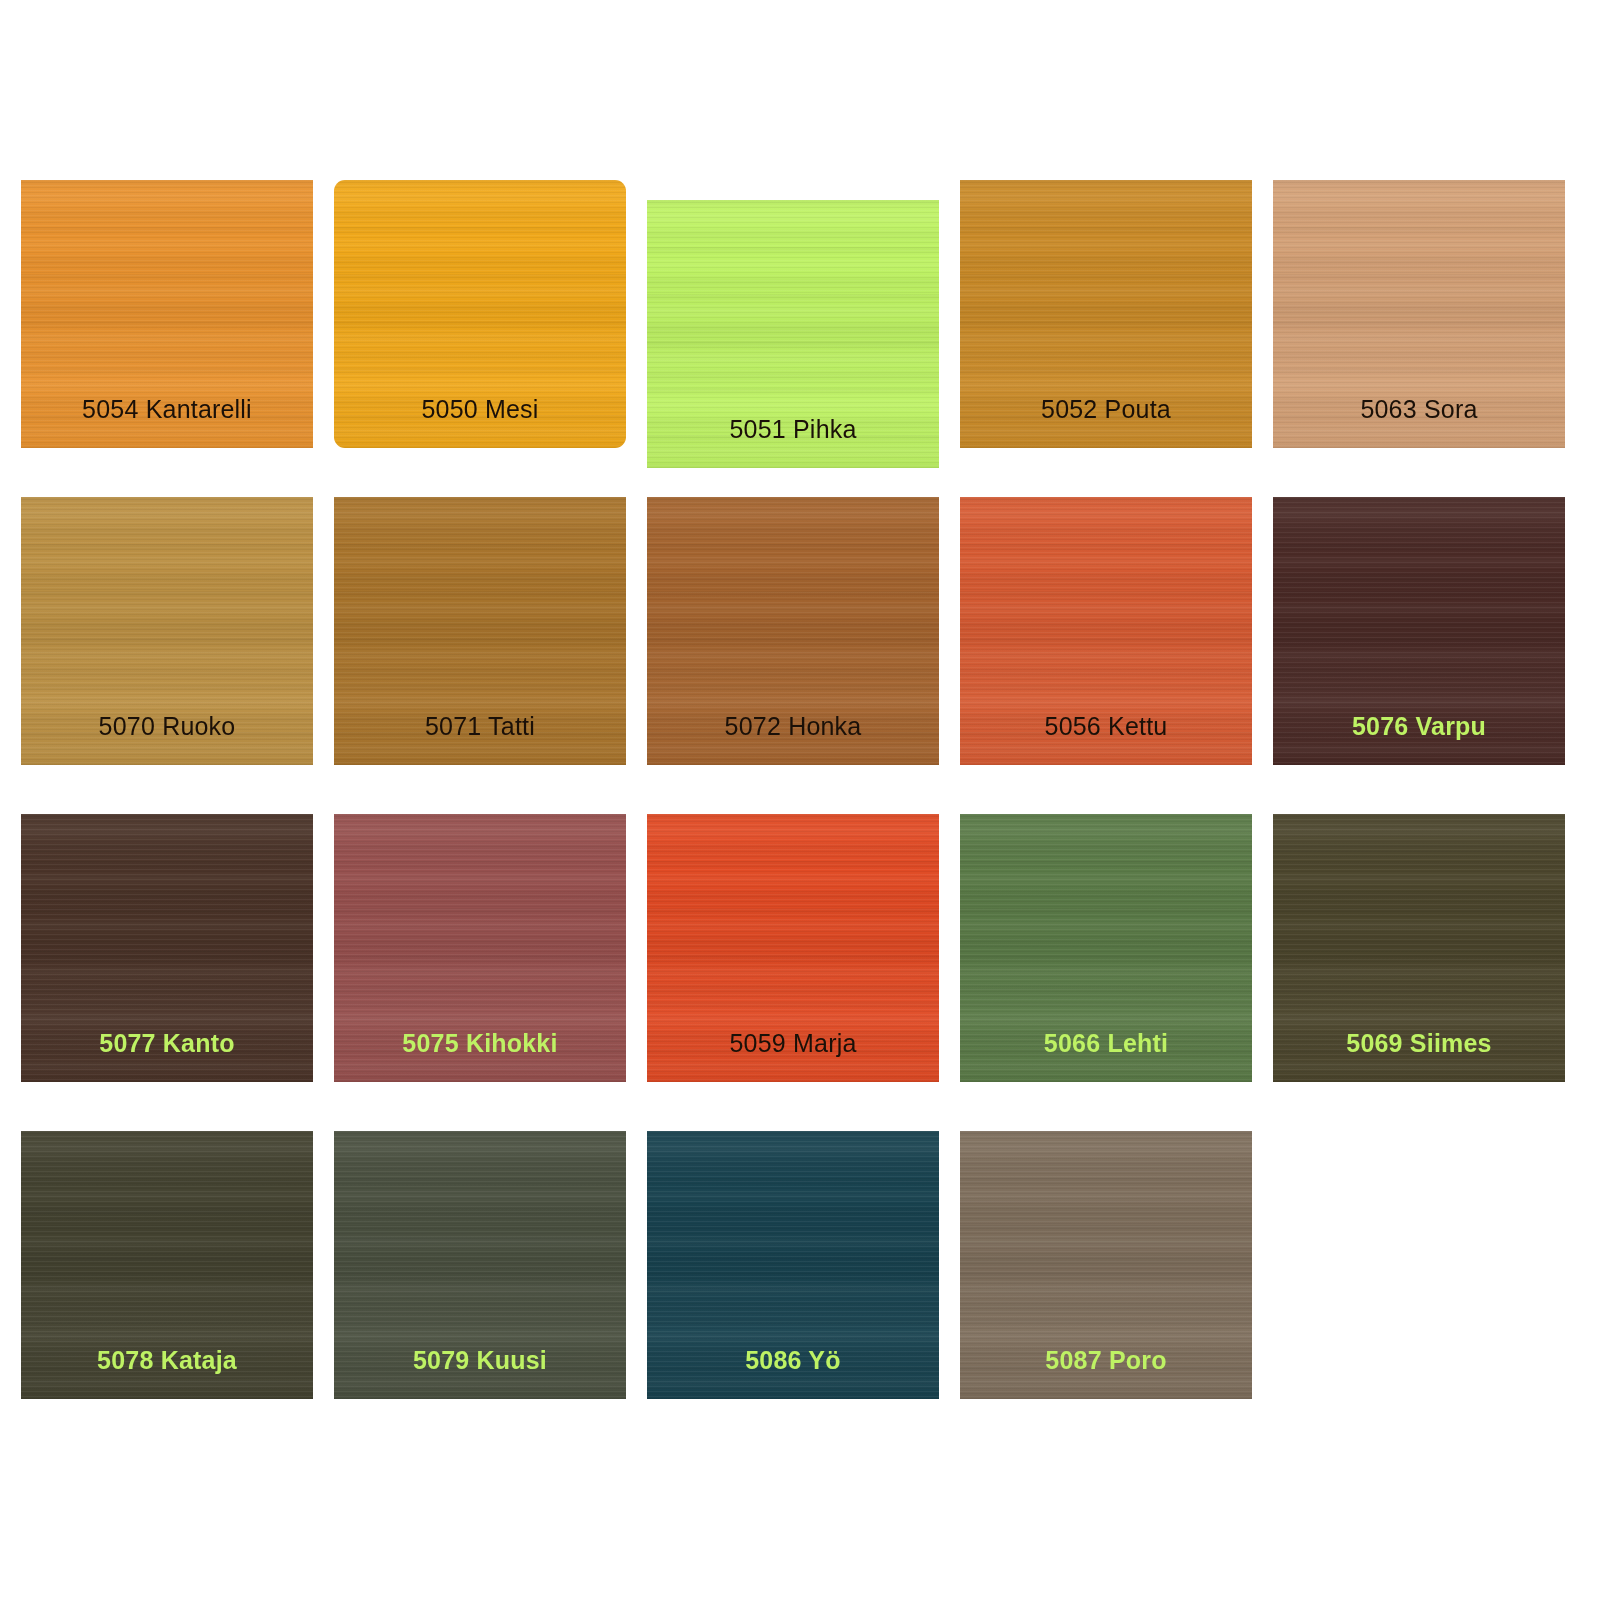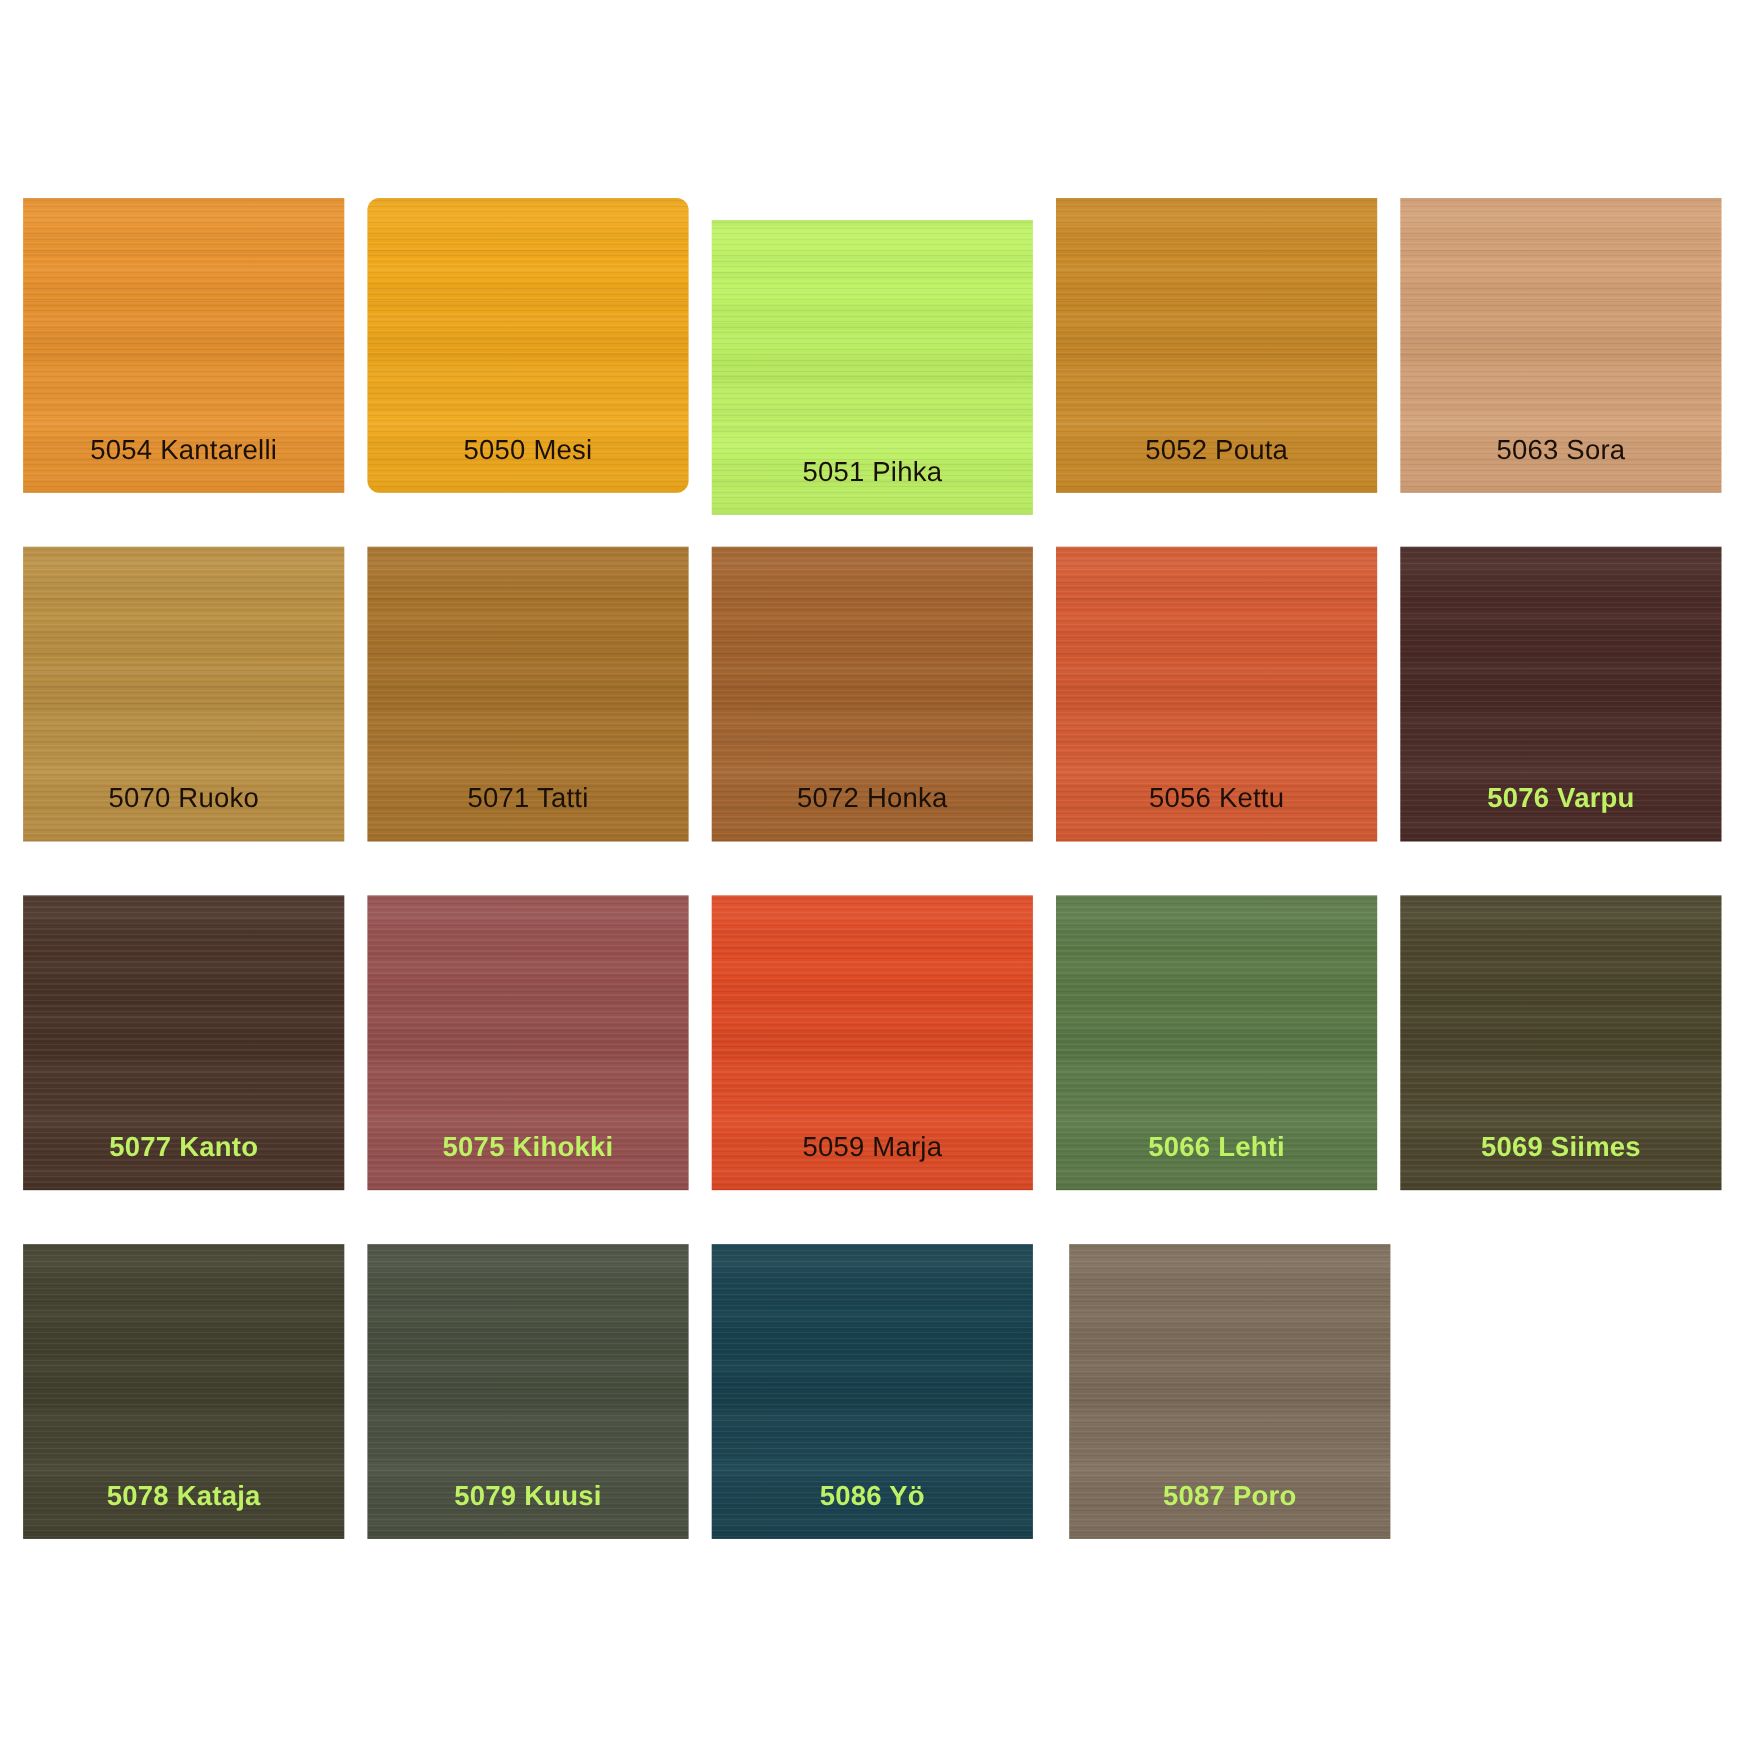--- a/index.html
+++ b/index.html
@@ -207,20 +207,20 @@
         <div class="grain-band"></div>
         <div class="grain-fine"></div>
         <div class="swatch-label on-dark">5079 Kuusi</div>
       </div>
       <div class="swatch" style="background-color: rgb(24, 66, 79); padding-left: 40px;">
         <div class="grain-wash"></div>
         <div class="grain-band"></div>
         <div class="grain-fine"></div>
         <div class="swatch-label on-dark">5086 Yö</div>
       </div>
-      <div class="swatch" style="background-color: rgb(126, 110, 92); margin-left: 12px;">
+      <div class="swatch" style="background-color: rgb(126, 110, 92);">
         <div class="grain-wash"></div>
         <div class="grain-band"></div>
         <div class="grain-fine"></div>
         <div class="swatch-label on-dark">5087 Poro</div>
       </div>
     </div>
 </div>
 
 </body></html>

